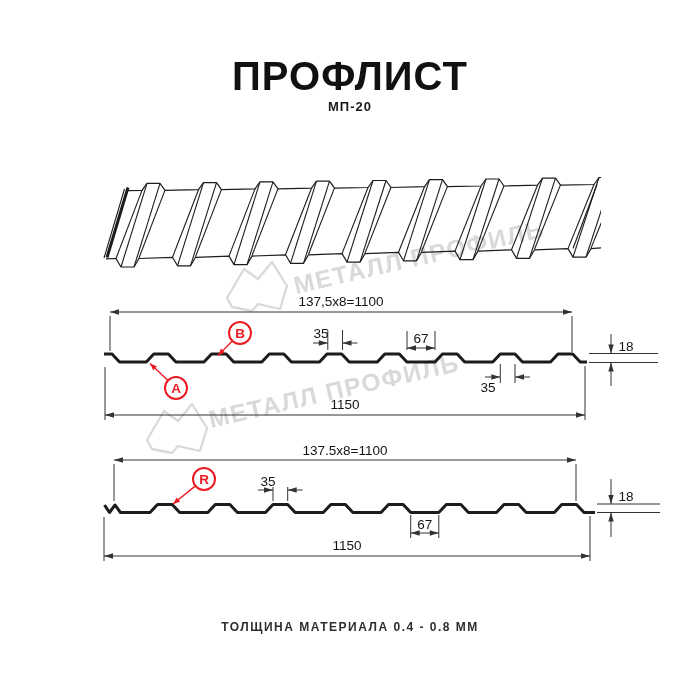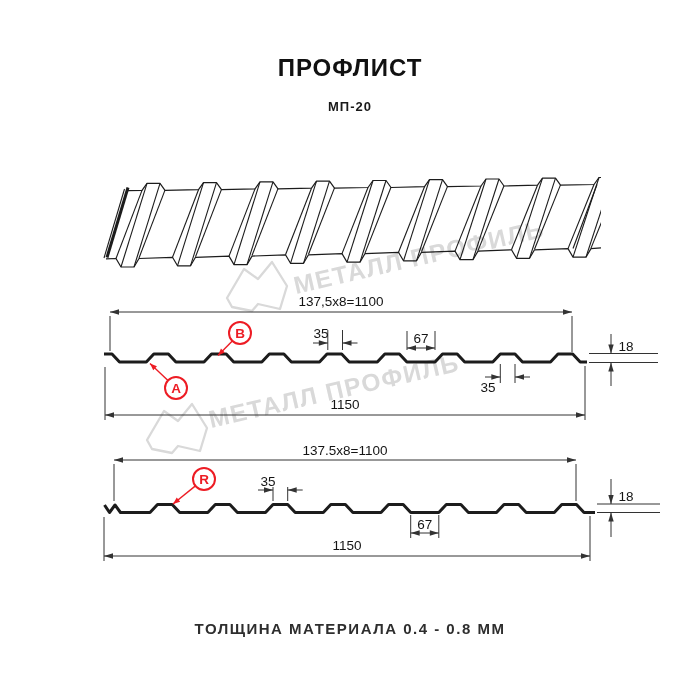--- a/index.html
+++ b/index.html
@@ -1,23 +1,23 @@
 <!DOCTYPE html>
 <html><head>
 <meta charset="utf-8">
 <style>
   html,body{margin:0;padding:0;background:#ffffff;}
   .canvas{position:relative;width:700px;height:700px;background:#ffffff;overflow:hidden;
           font-family:"Liberation Sans",sans-serif;}
   .page-title{position:absolute;top:54px;left:0;right:0;text-align:center;
-              font-size:24px;font-weight:800;letter-spacing:1px;color:#111;}
+              font-size:40px;font-weight:800;letter-spacing:1px;color:#111;}
   .page-subtitle{position:absolute;top:99px;left:0;right:0;text-align:center;
               font-size:13px;font-weight:600;letter-spacing:1px;color:#1a1a1a;}
   .footer-note{position:absolute;top:620px;left:0;right:0;text-align:center;
-              font-size:15px;font-weight:700;letter-spacing:1.5px;color:#2e2e2e;}
+              font-size:12px;font-weight:700;letter-spacing:1.5px;color:#2e2e2e;}
   svg{position:absolute;top:0;left:0;}
   .dim{font-family:"Liberation Sans",sans-serif;font-size:13.5px;fill:#141414;}
   .wm{font-family:"Liberation Sans",sans-serif;font-weight:bold;font-size:24.5px;
       fill:#d9d9d9;letter-spacing:1.5px;}
   .callout-letter{font-family:"Liberation Sans",sans-serif;font-size:13.5px;font-weight:bold;
       fill:#ed1c24;}
 </style>
 </head>
 <body>
 

